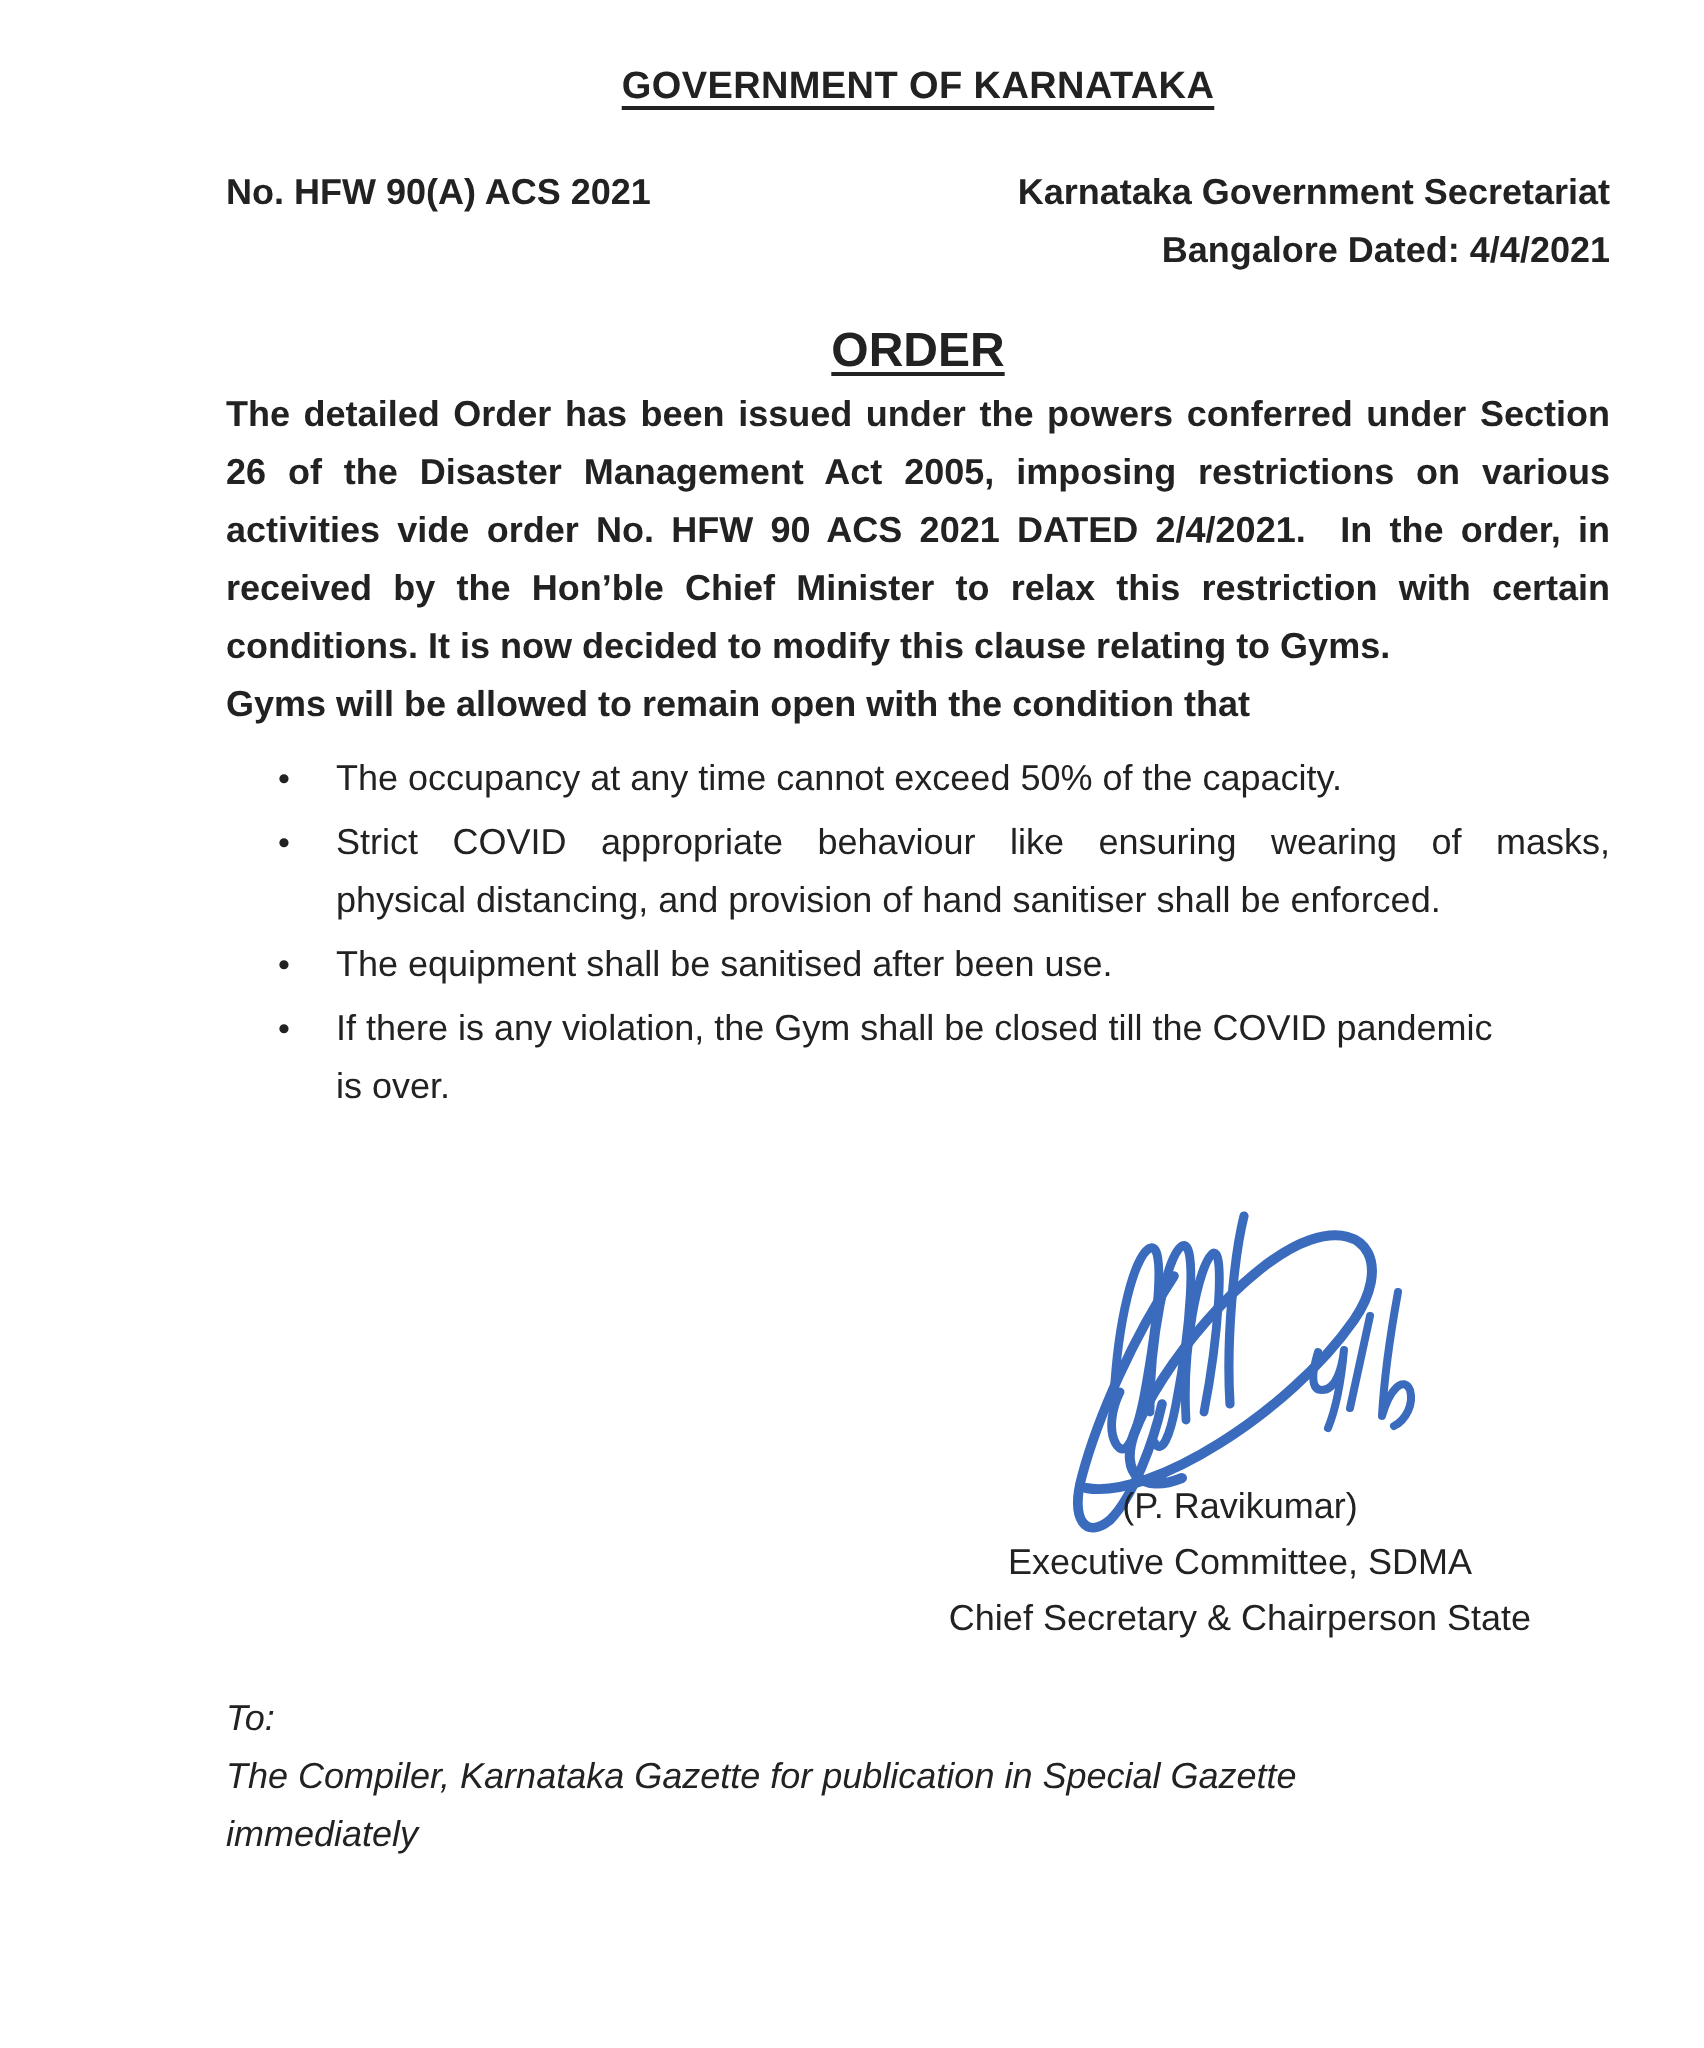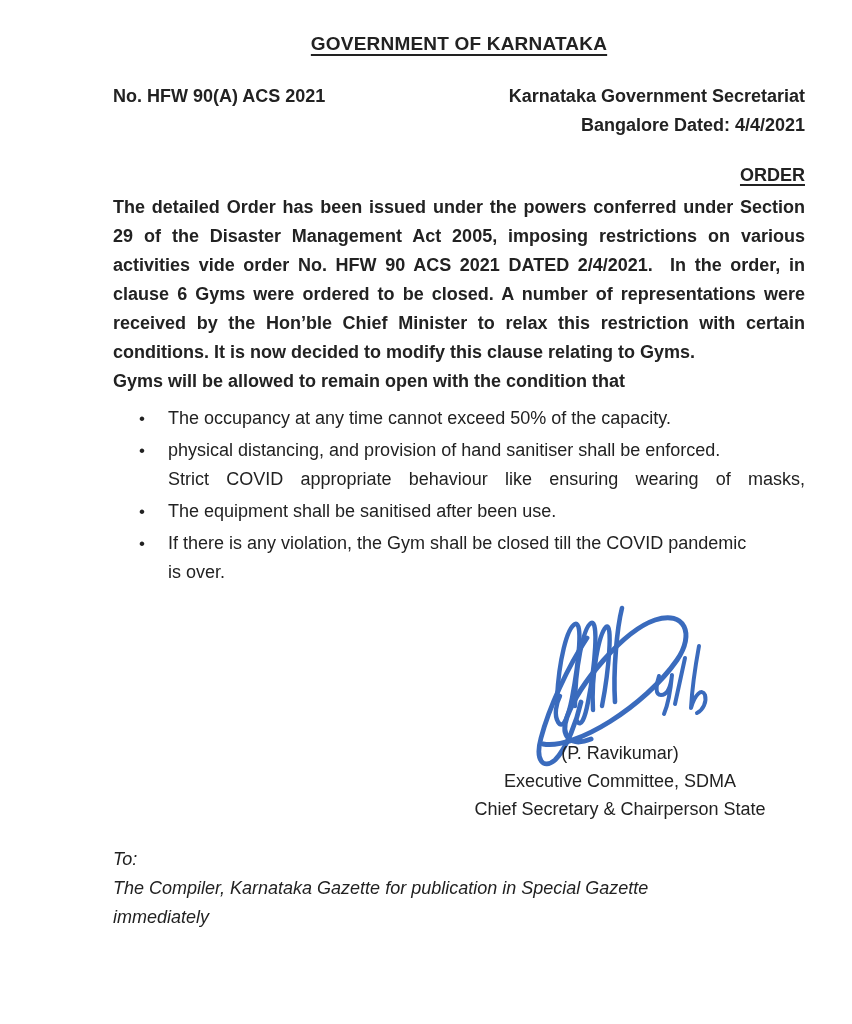--- a/index.html
+++ b/index.html
@@ -24,22 +24,22 @@
     letter-spacing:.2px;
   }
   .head-row{
     margin-top:24px;
     display:flex;justify-content:space-between;align-items:flex-start;font-weight:bold;
   }
   .letterhead{width:340px;text-align:right;}
   .letterhead .offset-right{padding-right:48px;}
   .order-heading{
     margin:21px 0 0 0;
-    text-align:right;
-    font-size:18px;font-weight:bold;line-height:29px;
+    text-align:center;
+    font-size:24px;font-weight:bold;line-height:29px;
     text-decoration:underline;
     text-decoration-thickness:2px;
     text-underline-offset:3px;
   }
   .para{margin-top:3px;font-weight:bold;}
   .line{line-height:29px;}
   .j{text-align:justify;text-align-last:justify;}
   .bullets{margin-top:8px;}
   .bullet-item{position:relative;padding-left:55px;margin-bottom:3px;}
   .bullet-dot{
@@ -67,37 +67,36 @@
       <div class="letterhead">
         <div>Karnataka Government Secretariat</div>
         <div>Bangalore Dated: 4/4/2021</div>
       </div>
     </div>
 
     <div class="order-heading">ORDER</div>
 
     <div class="para">
       <div class="line j">The detailed Order has been issued under the powers conferred under Section</div>
-      <div class="line j">29 of the Disaster Management Act 2005, imposing restrictions on various</div>
+      <div class="line j">26 of the Disaster Management Act 2005, imposing restrictions on various</div>
       <div class="line j">activities vide order No. HFW 90 ACS 2021 DATED 2/4/2021.&nbsp; In the order, in</div>
-      <div class="line j">clause 6 Gyms were ordered to be closed. A number of representations were</div>
       <div class="line j">received by the Hon’ble Chief Minister to relax this restriction with certain</div>
       <div class="line">conditions. It is now decided to modify this clause relating to Gyms.</div>
       <div class="line">Gyms will be allowed to remain open with the condition that</div>
     </div>
 
     <div class="bullets">
       <div class="bullet-item">
         <span class="bullet-dot">•</span>
         <div class="line">The occupancy at any time cannot exceed 50% of the capacity.</div>
       </div>
       <div class="bullet-item">
         <span class="bullet-dot">•</span>
+        <div class="line j">Strict COVID appropriate behaviour like ensuring wearing of masks,</div>
         <div class="line">physical distancing, and provision of hand sanitiser shall be enforced.</div>
-        <div class="line j">Strict COVID appropriate behaviour like ensuring wearing of masks,</div>
       </div>
       <div class="bullet-item">
         <span class="bullet-dot">•</span>
         <div class="line">The equipment shall be sanitised after been use.</div>
       </div>
       <div class="bullet-item">
         <span class="bullet-dot">•</span>
         <div class="line">If there is any violation, the Gym shall be closed till the COVID pandemic</div>
         <div class="line">is over.</div>
       </div>

